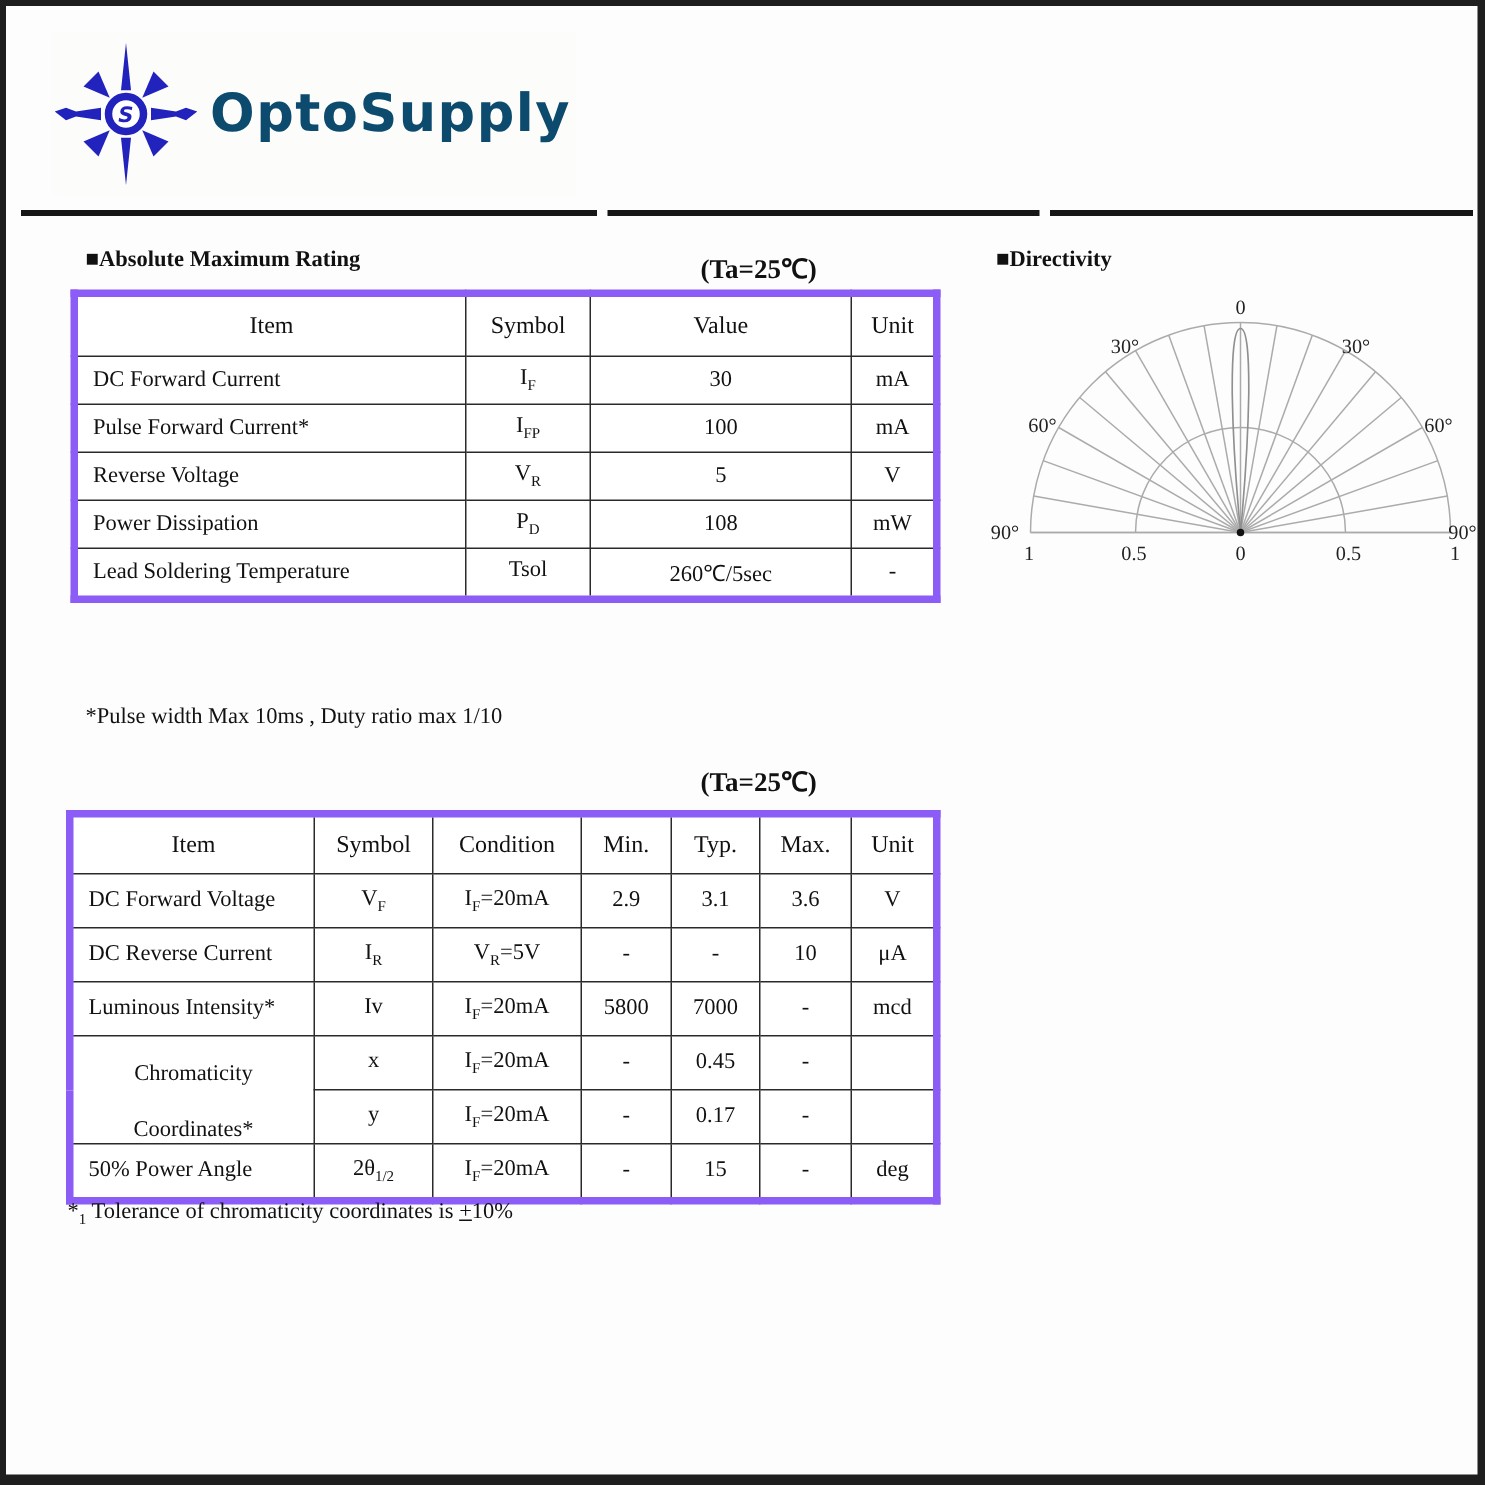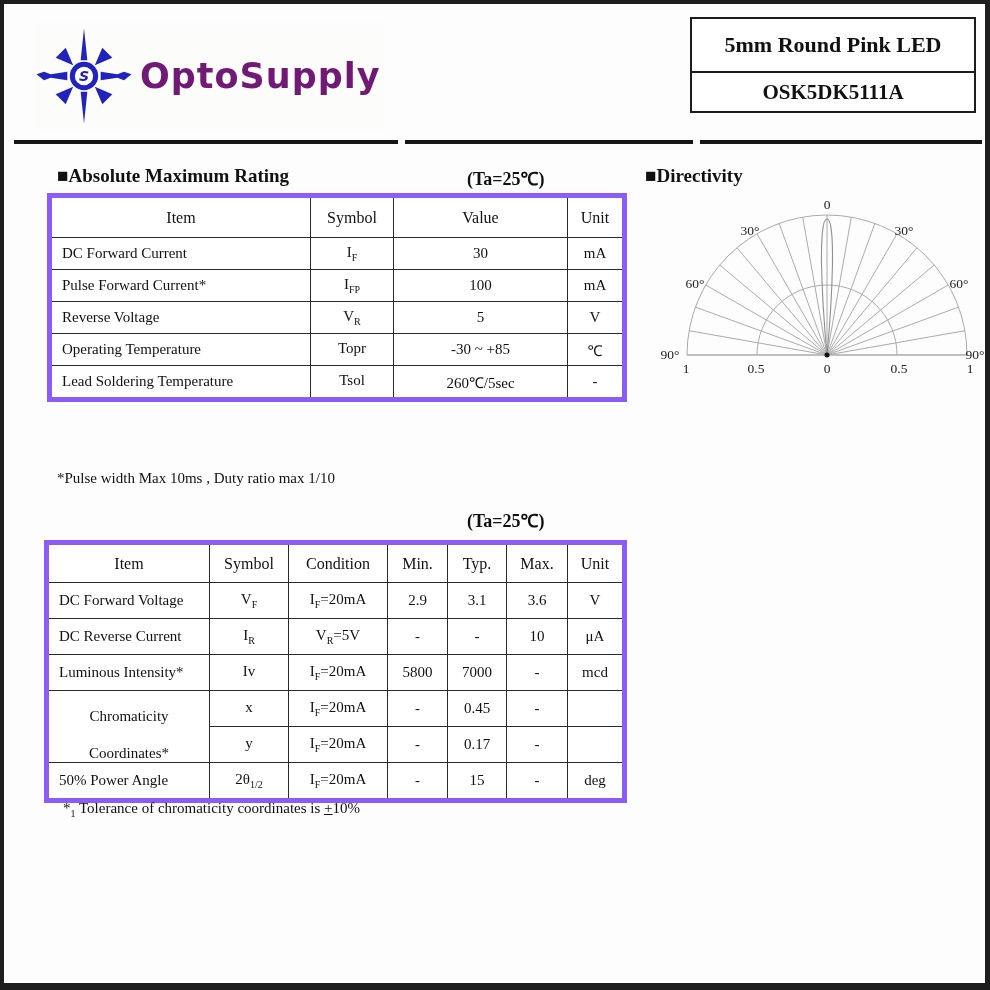--- a/index.html
+++ b/index.html
@@ -7,33 +7,33 @@
     position:relative;width:990px;height:990px;box-sizing:border-box;
     background:#fdfdfd;color:#111;
     border-top:4px solid #1e1e1e;border-left:4px solid #1e1e1e;
     border-right:5px solid #1e1e1e;border-bottom:7px solid #1e1e1e;
     font-family:"Liberation Serif", serif;overflow:hidden;
   }
   
   .logo{position:absolute;left:30px;top:18px;width:350px;height:108px;
         display:flex;align-items:center;background:#fcfcfa;}
   .logo-text{font-family:"DejaVu Sans", sans-serif;font-weight:bold;
-             font-size:35px;letter-spacing:1px;color:#701a75;margin-left:6px;}
+             font-size:35px;letter-spacing:1px;color:#0c4a6e;margin-left:6px;}
   .title-box{position:absolute;left:686px;top:13px;width:282px;border:2px solid #1c1c1c;
              background:#fff;}
   .title-cell{display:flex;align-items:center;justify-content:center;font-weight:bold;}
   .title-cell.product{height:52px;font-size:22px;border-bottom:2px solid #1c1c1c;}
   .title-cell.part{height:38px;font-size:21px;}
   .rule{position:absolute;top:136px;left:0;width:990px;height:5px;}
   .rule span{position:absolute;top:0;height:4px;background:#161616;}
   .rule .seg1{left:10px;width:384px;}
   .rule .seg2{left:401px;width:288px;}
   .rule .seg3{left:696px;width:282px;}
   
-  .sec-head{position:absolute;font-size:19px;font-weight:bold;white-space:nowrap;}
+  .sec-head{position:absolute;font-size:15px;font-weight:bold;white-space:nowrap;}
   .sec-cond{position:absolute;font-size:18px;font-weight:bold;white-space:nowrap;text-align:right;}
   
   table{border-collapse:collapse;table-layout:fixed;position:absolute;background:#fff;
         font-size:15px;}
   th,td{border:1px solid #2a2a2a;padding:0 6px;text-align:center;overflow:hidden;}
   table{border:5px solid #8b5cf6;}
   th{font-weight:normal;font-size:16px;}
   td.item-cell{text-align:left;padding-left:10px;}
   .t1{left:43px;top:189px;width:575px;}
   .t1 th{height:39px;}
@@ -68,24 +68,20 @@
         <polygon points="-13,-13 -34,-22 -22,-34"></polygon>
         <polygon points="13,13 34,22 22,34"></polygon>
         <polygon points="-13,13 -34,22 -22,34"></polygon>
       </g>
       <circle cx="0" cy="0" r="14" fill="#fff" stroke="#2222bd" stroke-width="6"></circle>
       <text x="0" y="6" text-anchor="middle" font-family="DejaVu Sans, sans-serif" font-size="17" font-weight="bold" fill="#2222bd" font-style="italic">S</text>
     </svg>
     <span class="logo-text">OptoSupply</span>
   </div>
 
-  <div class="title-box">
-    <div class="title-cell product">5mm Round Pink LED</div>
-    <div class="title-cell part">OSK5DK5111A</div>
-  </div>
 
   <div class="rule">
     <span class="seg1"></span>
       <span class="seg2"></span>
       <span class="seg3"></span>
   </div>
 
   <div class="sec-head" style="left:53px;top:161px;">■Absolute Maximum Rating</div>
   <div class="sec-cond" style="left:463px;top:162px;">(Ta=25℃)</div>
 
@@ -115,37 +111,37 @@
       <td>100</td>
       <td>mA</td>
     </tr>
     <tr>
       <td class="item-cell">Reverse Voltage</td>
       <td><span>V</span><sub>R</sub></td>
       <td>5</td>
       <td>V</td>
     </tr>
     <tr>
-      <td class="item-cell">Operating Temperature</td>
-      <td><span>Topr</span><sub></sub></td>
-      <td>-30 ~ +85</td>
-      <td>℃</td>
+      <td class="item-cell">Power Dissipation</td>
+      <td><span>P</span><sub>D</sub></td>
+      <td>108</td>
+      <td>mW</td>
     </tr>
     <tr>
       <td class="item-cell">Lead Soldering Temperature</td>
       <td><span>Tsol</span><sub></sub></td>
       <td>260℃/5sec</td>
       <td>-</td>
     </tr>
   </tbody>
     </table>
 
   <div class="footnote" style="left:53px;top:466px;">*Pulse width Max 10ms , Duty ratio max 1/10</div>
 
-  <div class="sec-head" style="left:641px;top:161px;">■Directivity</div>
+  <div class="sec-head" style="left:660px;top:161px;">■Directivity</div>
 
   <svg class="dir-svg" width="340" height="192" viewBox="0 0 340 192">
 
     <g class="grid">
       <line x1="177" y1="162" x2="177" y2="22"></line>
       <line x1="177" y1="162" x2="201.3" y2="24.1"></line>
         <line x1="177" y1="162" x2="152.7" y2="24.1"></line>
       <line x1="177" y1="162" x2="224.9" y2="30.4"></line>
         <line x1="177" y1="162" x2="129.1" y2="30.4"></line>
       <line x1="177" y1="162" x2="247" y2="40.8"></line>
@@ -259,17 +255,17 @@
       <td><span>2θ</span><sub>1/2</sub></td>
       <td><span>I</span><sub>F</sub><span>=20mA</span></td>
       <td>-</td>
       <td>15</td>
       <td>-</td>
       <td>deg</td>
     </tr>
   </tbody>
     </table>
 
-  <div class="footnote" style="left:59px;top:796px;">
+  <div class="footnote" style="left:41px;top:796px;">
     <span>*</span><sub>1</sub><span> Tolerance of chromaticity coordinates is </span><span class="uplus">+</span><span>10%</span>
   </div>
 
 </div>
 
 </body></html>

